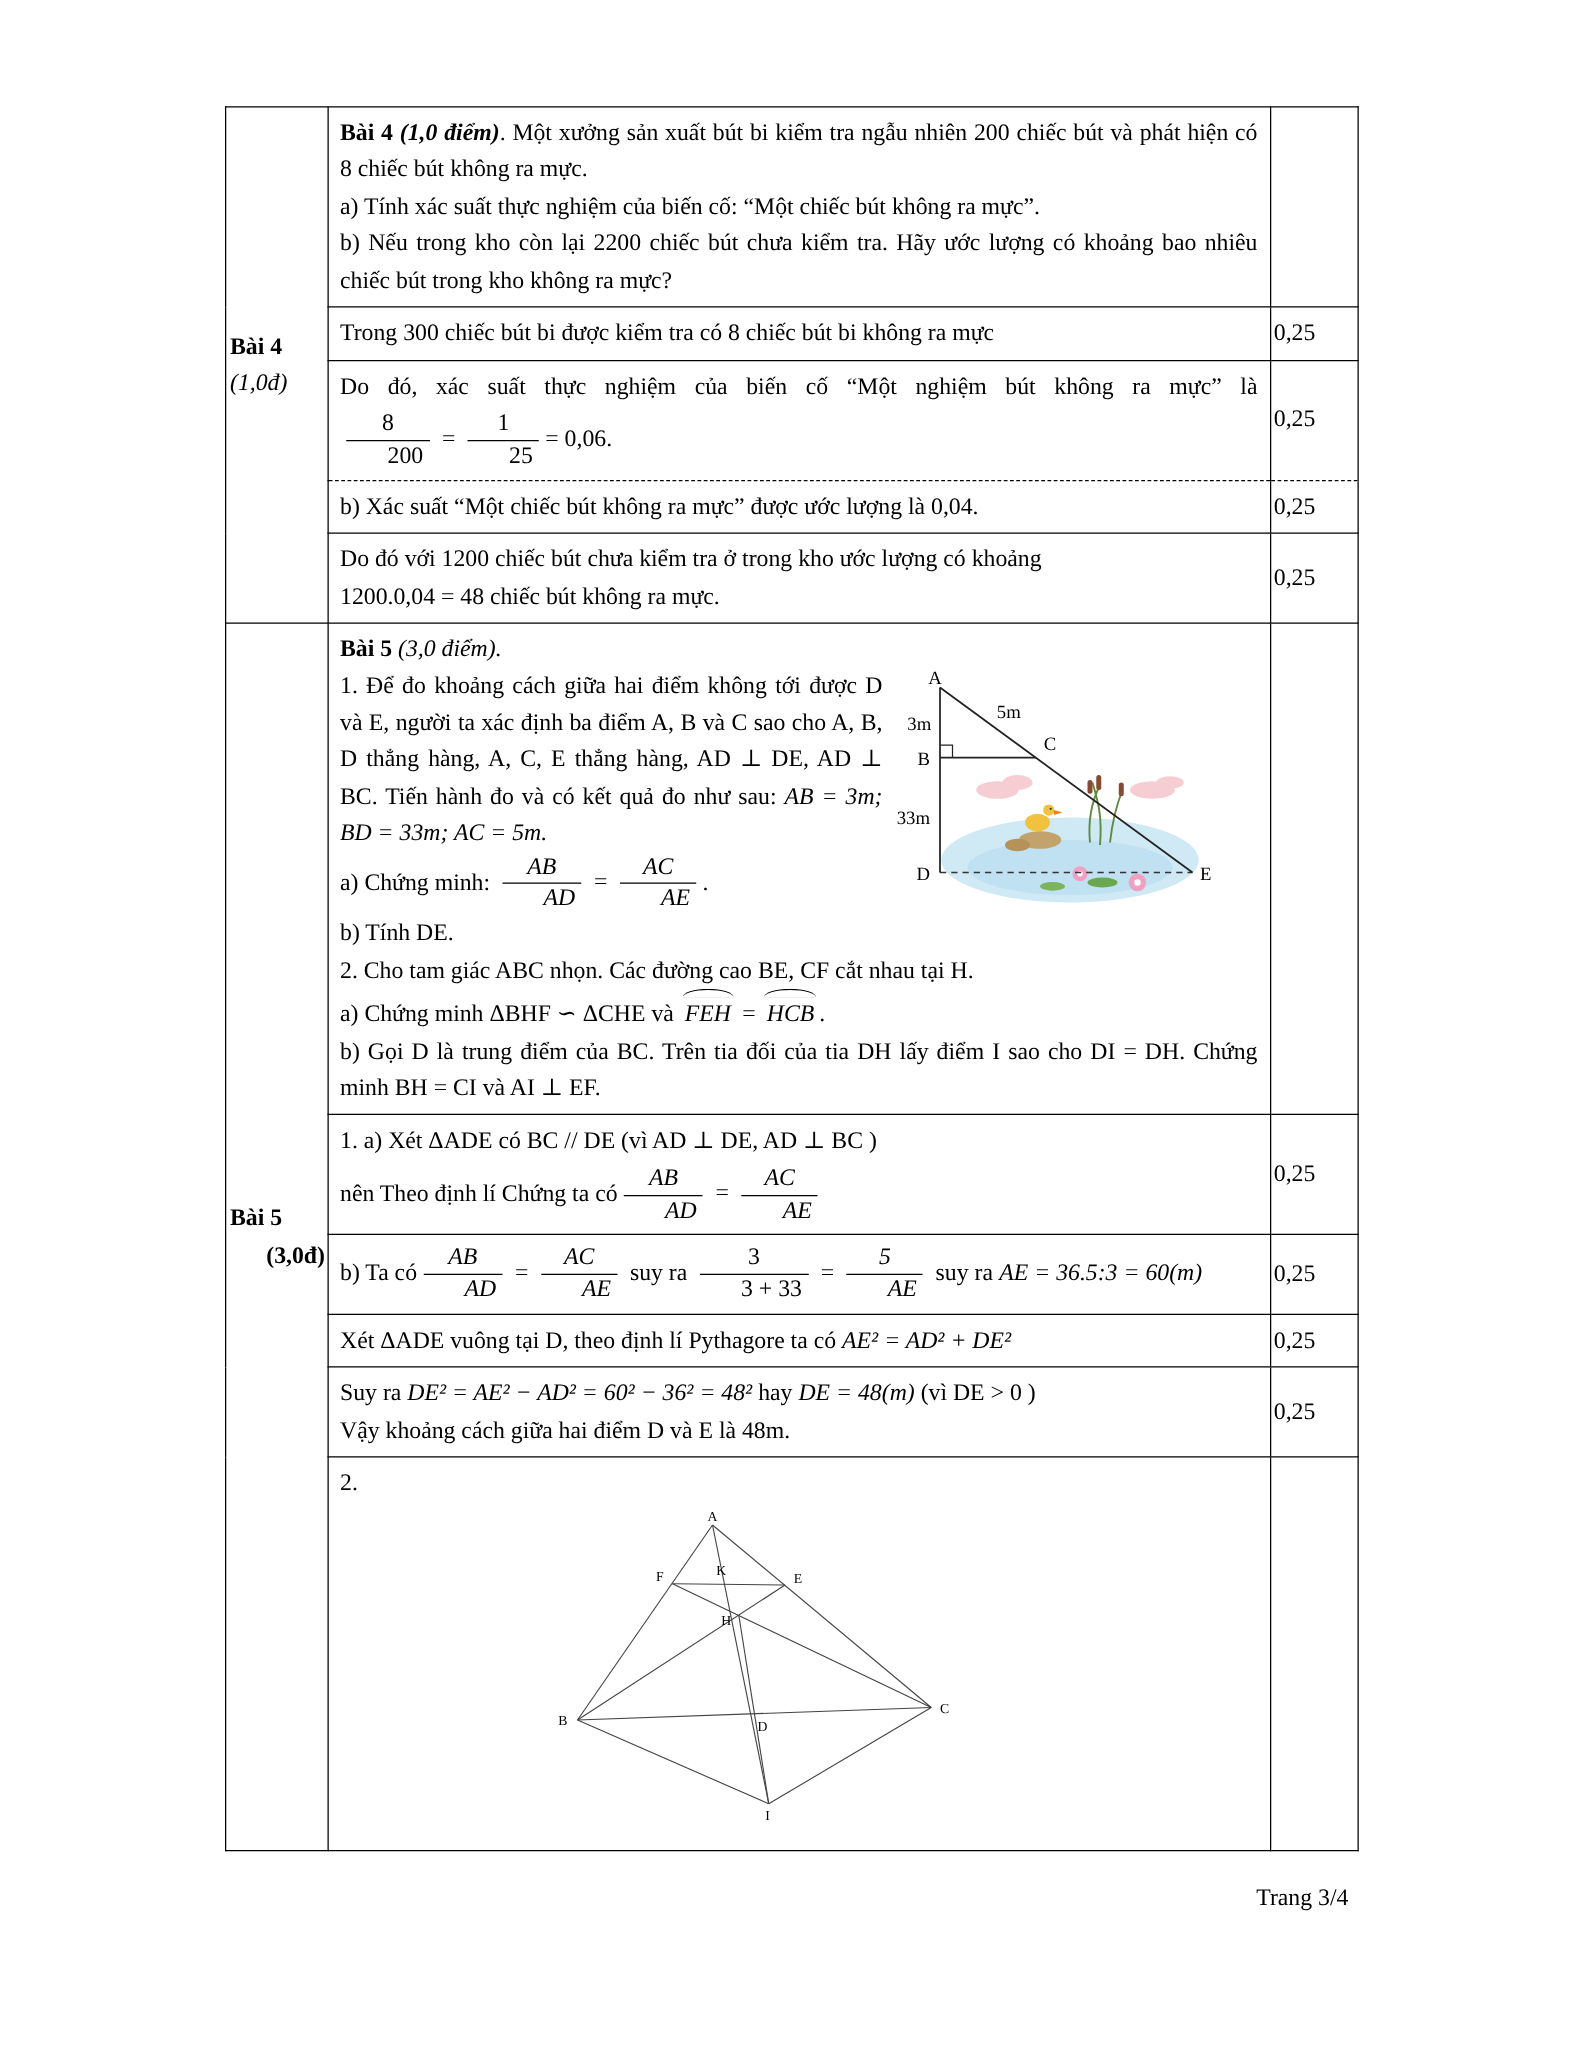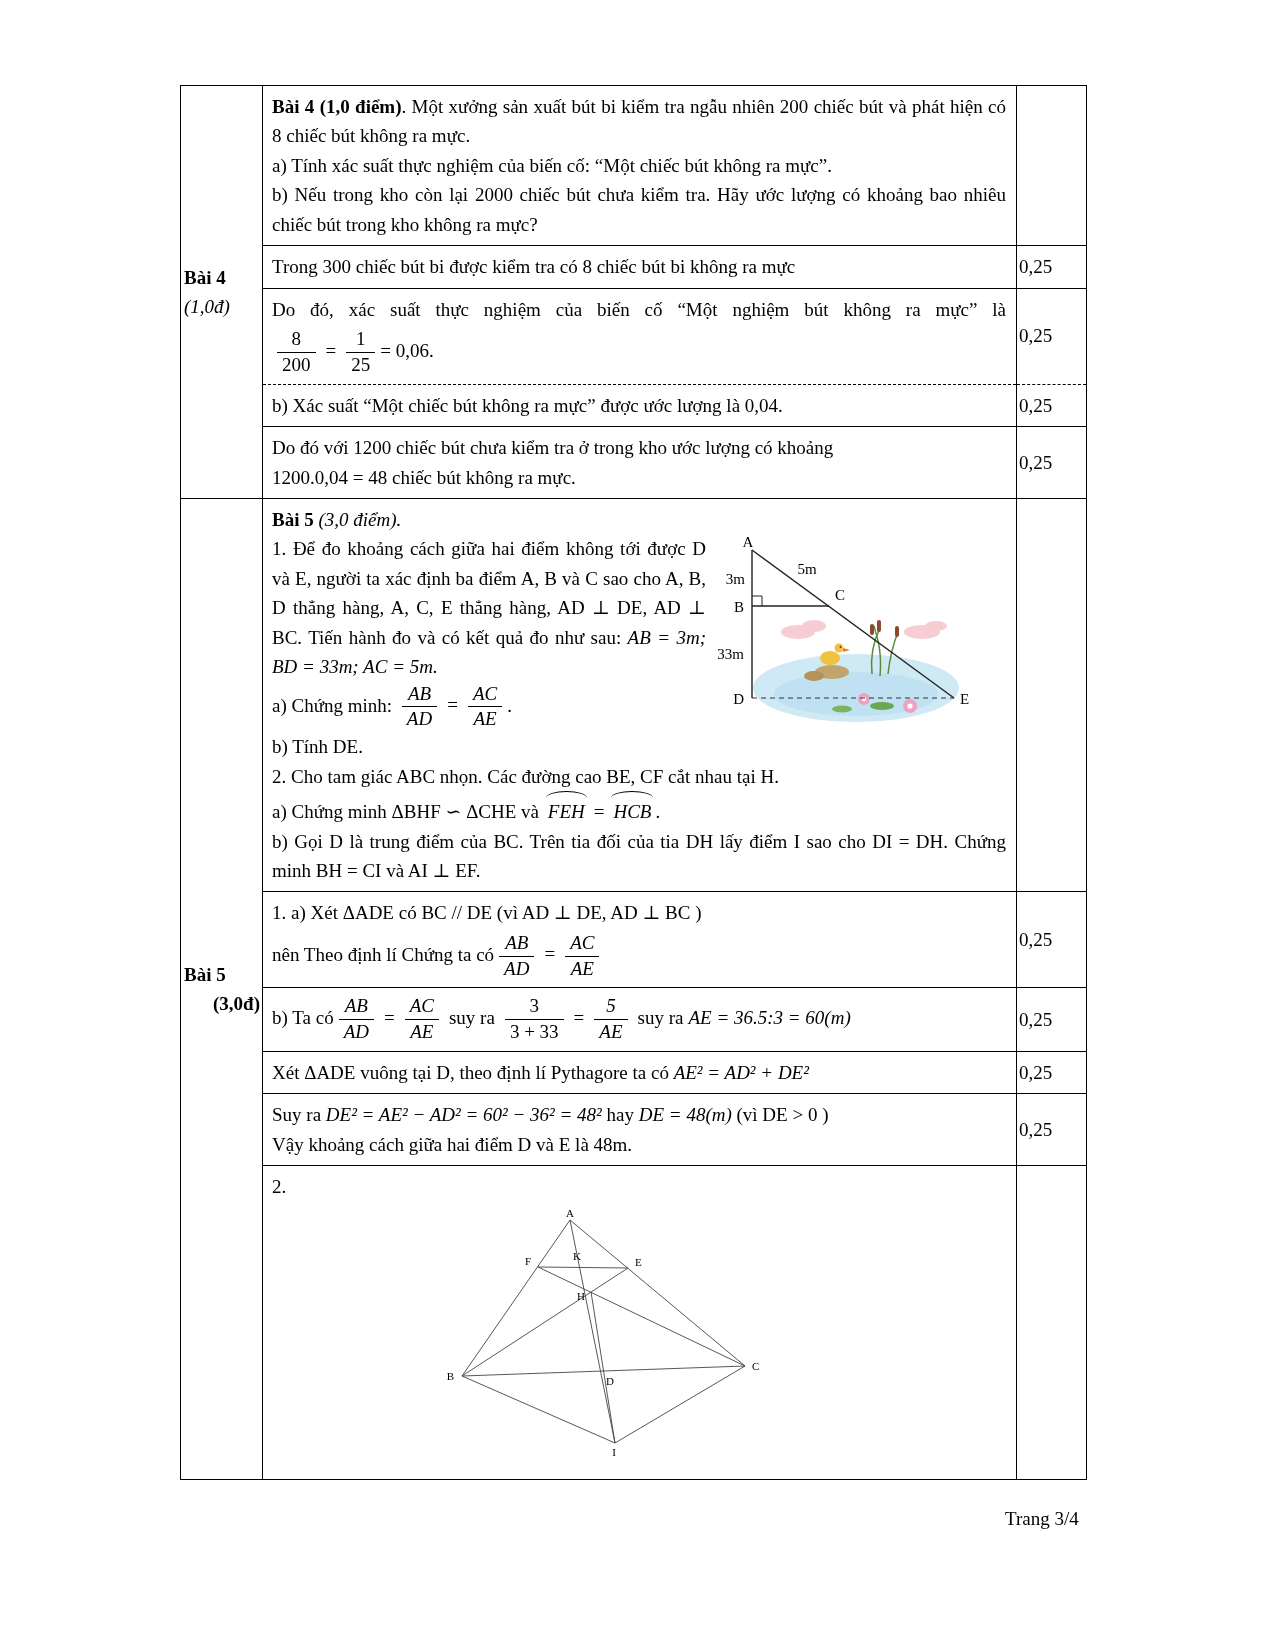--- a/index.html
+++ b/index.html
@@ -19,25 +19,25 @@
   td { border:1px solid #000; vertical-align:top; padding:6px 10px 6px 9px; line-height:1.55; }
   td.label-cell { vertical-align:middle; padding:4px 2px 4px 3px; }
   .lbl-b { font-weight:bold; }
   .lbl-i { font-style:italic; }
   .lbl-bi { font-weight:bold;text-align:right; }
   td.points-cell { vertical-align:middle; padding:4px 2px; }
   .just { text-align:justify; }
   .stretch { text-align:justify; text-align-last:justify; }
   .mi { font-style:italic; }
   .b { font-weight:bold; }
-  .bi { font-weight:bold; }
+  .bi { font-weight:bold; font-style:italic; }
   
   .frac { display:inline-block; vertical-align:middle; text-align:center; margin:1px 5px; line-height:1.2; }
   .frac .num { display:block; padding:0 5px 1px; border-bottom:1px solid #000; }
-  .frac .den { display:block; padding:1px 5px 0; }
+  .frac .den { display:block; padding:1px 5px 0;margin-left:28px; }
   .it { font-style:italic; }
   .op { margin:0 5px; }
   .mathline { margin-top:3px; }
   
   .hat { font-style:italic; position:relative; display:inline-block; padding:6px 3px 0; margin:0 1px; }
   .hat::before {
     content:""; position:absolute; top:0; left:1px; right:1px; height:6px;
     border-top:1.7px solid #000; border-radius:50% 50% 0 0 / 100% 100% 0 0;
   }
   
@@ -65,21 +65,21 @@
       <tr>
         <td class="label-cell" rowspan="5">
           <div class="lbl-b">Bài 4</div>
           <div class="lbl-i">(1,0đ)</div>
         </td>
         <td>
           <div class="just">
             <span class="b">Bài 4 </span><span class="bi">(1,0 điểm)</span><span>. Một xưởng sản xuất bút bi kiểm tra ngẫu nhiên 200 chiếc bút và phát hiện có 8 chiếc bút không ra mực.</span>
           </div>
           <div>a) Tính xác suất thực nghiệm của biến cố: “Một chiếc bút không ra mực”.</div>
-          <div class="just">b) Nếu trong kho còn lại 2000 chiếc bút chưa kiểm tra. Hãy ước lượng có khoảng bao nhiêu chiếc bút trong kho không ra mực?</div>
+          <div class="just">b) Nếu trong kho còn lại 2200 chiếc bút chưa kiểm tra. Hãy ước lượng có khoảng bao nhiêu chiếc bút trong kho không ra mực?</div>
         </td>
         <td class="points-cell"></td>
       </tr>
 
       <tr>
         <td>
           <div>Trong 300 chiếc bút bi được kiểm tra có 8 chiếc bút bi không ra mực</div>
         </td>
         <td class="points-cell">0,25</td>
       </tr>

